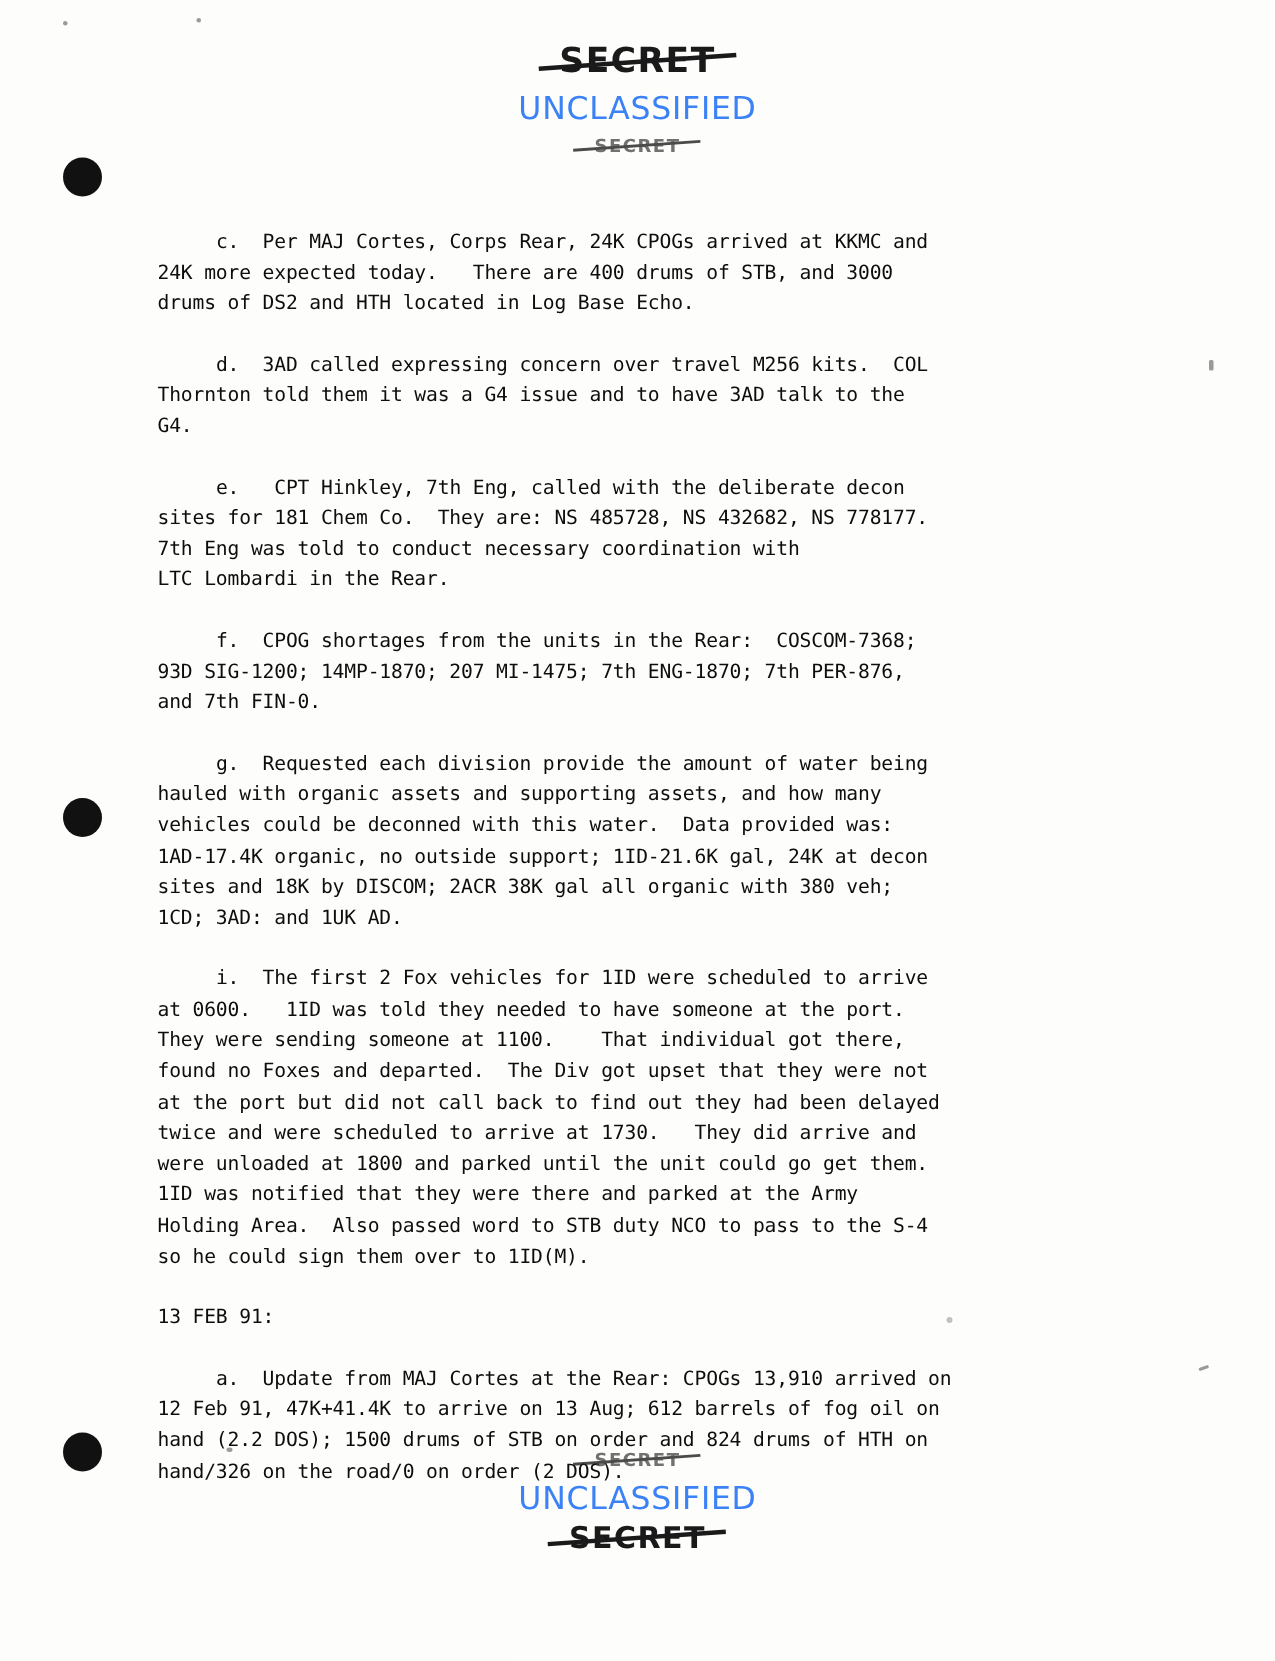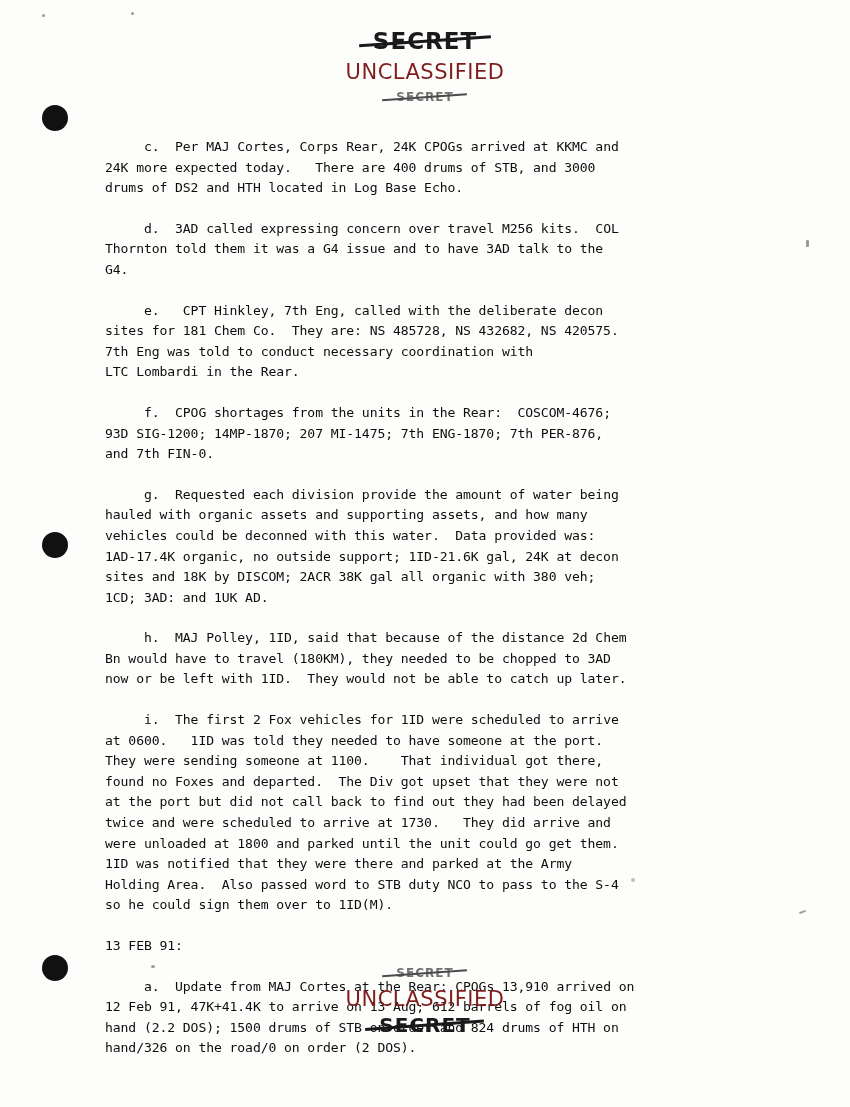--- a/index.html
+++ b/index.html
@@ -70,21 +70,21 @@
   }
 
   .s-large { font-size: 23px; }
   .s-small { font-size: 12px; }
   .s-mid   { font-size: 20px; }
 
   .unclass {
     font-family: "DejaVu Sans", sans-serif;
     font-size: 21px;
     letter-spacing: 0.5px;
-    color: #7f1d1d;
+    color: #3b82f6;
     margin: 6px 0 2px 0;
   }
 
   .faded {
     color: #4a4a4a;
     opacity: 0.78;
   }
 
   
   .body {
@@ -92,21 +92,21 @@
     left: 105px;
     top: 136px;
     width: 672px;
     font-family: "DejaVu Sans Mono", monospace;
     font-size: 13.1px;
     line-height: 20.6px;
     color: #0d0d0d;
     letter-spacing: -0.1px;
   }
   .para {
-    margin: 1px 0 20px 0;
+    margin: 16px 0 20px 0;
     white-space: pre-wrap;
   }
   .dateline {
     margin: 18px 0 20px 0;
   }
 </style>
 </head>
 <body>
 
 <div class="page">
@@ -135,35 +135,32 @@
   </div>
 
   <div class="body">
     <p class="para">     c.  Per MAJ Cortes, Corps Rear, 24K CPOGs arrived at KKMC and
 24K more expected today.   There are 400 drums of STB, and 3000
 drums of DS2 and HTH located in Log Base Echo.</p>
     <p class="para">     d.  3AD called expressing concern over travel M256 kits.  COL
 Thornton told them it was a G4 issue and to have 3AD talk to the
 G4.</p>
     <p class="para">     e.   CPT Hinkley, 7th Eng, called with the deliberate decon
-sites for 181 Chem Co.  They are: NS 485728, NS 432682, NS 420575.
+sites for 181 Chem Co.  They are: NS 485728, NS 432682, NS 778177.
 7th Eng was told to conduct necessary coordination with
 LTC Lombardi in the Rear.</p>
-    <p class="para">     f.  CPOG shortages from the units in the Rear:  COSCOM-4676;
+    <p class="para">     f.  CPOG shortages from the units in the Rear:  COSCOM-7368;
 93D SIG-1200; 14MP-1870; 207 MI-1475; 7th ENG-1870; 7th PER-876,
 and 7th FIN-0.</p>
     <p class="para">     g.  Requested each division provide the amount of water being
 hauled with organic assets and supporting assets, and how many
 vehicles could be deconned with this water.  Data provided was:
 1AD-17.4K organic, no outside support; 1ID-21.6K gal, 24K at decon
 sites and 18K by DISCOM; 2ACR 38K gal all organic with 380 veh;
 1CD; 3AD: and 1UK AD.</p>
-    <p class="para">     h.  MAJ Polley, 1ID, said that because of the distance 2d Chem
-Bn would have to travel (180KM), they needed to be chopped to 3AD
-now or be left with 1ID.  They would not be able to catch up later.</p>
     <p class="para">     i.  The first 2 Fox vehicles for 1ID were scheduled to arrive
 at 0600.   1ID was told they needed to have someone at the port.
 They were sending someone at 1100.    That individual got there,
 found no Foxes and departed.  The Div got upset that they were not
 at the port but did not call back to find out they had been delayed
 twice and were scheduled to arrive at 1730.   They did arrive and
 were unloaded at 1800 and parked until the unit could go get them.
 1ID was notified that they were there and parked at the Army
 Holding Area.  Also passed word to STB duty NCO to pass to the S-4
 so he could sign them over to 1ID(M).</p>

